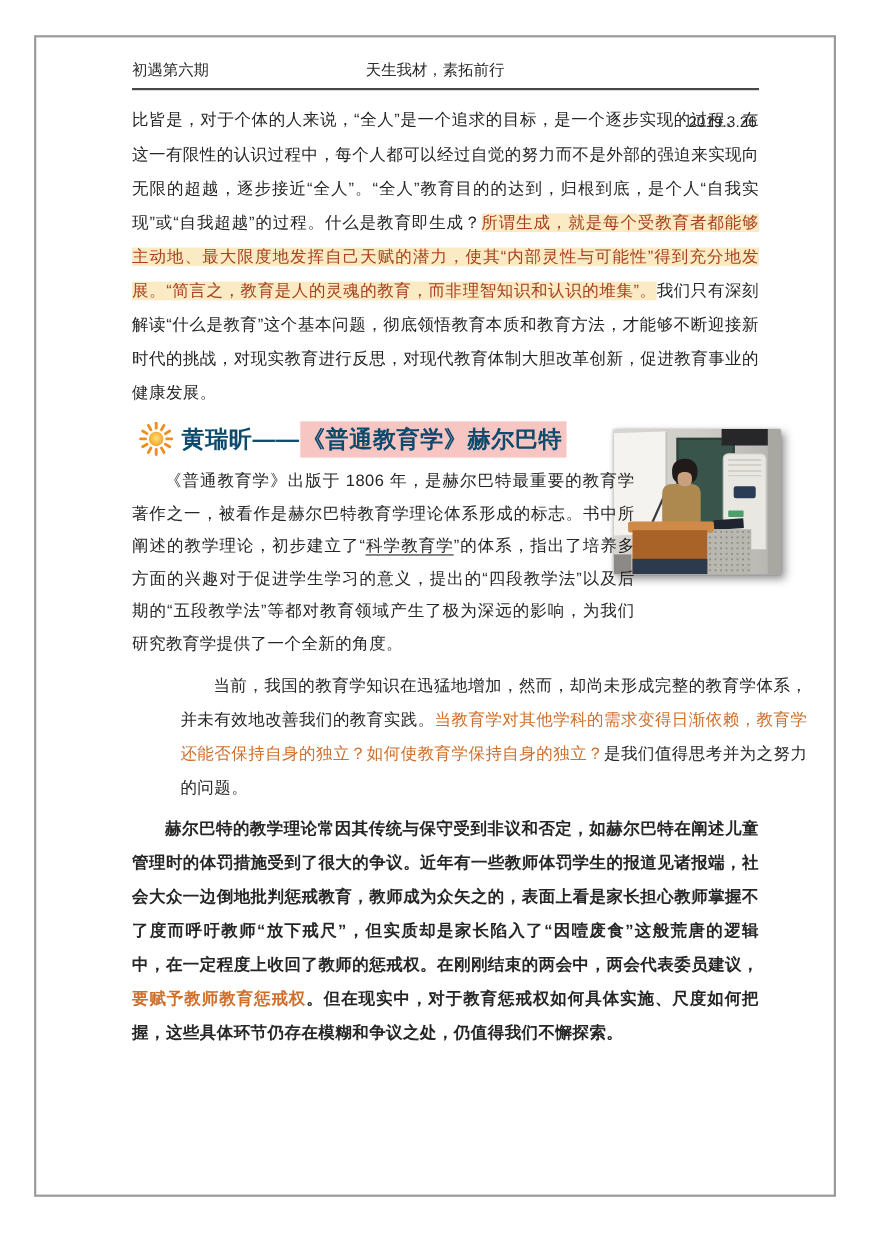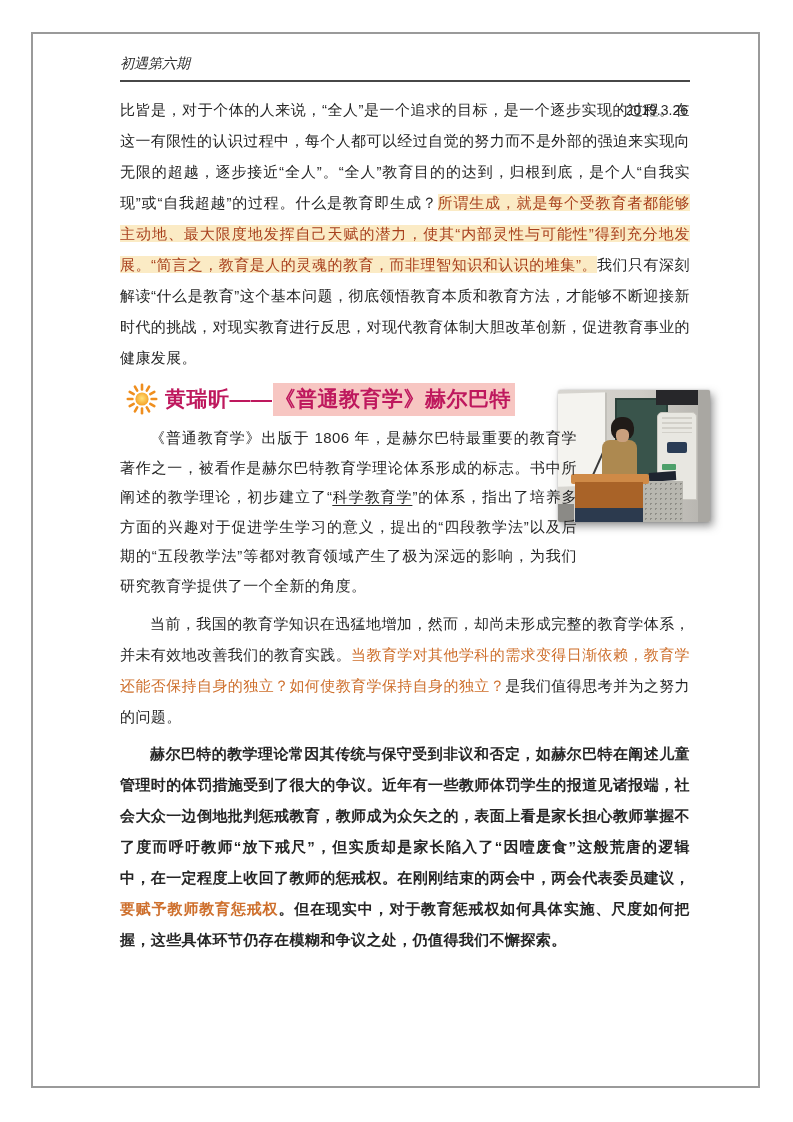--- a/index.html
+++ b/index.html
@@ -6,44 +6,44 @@
   body{
     width:793px;height:1122px;position:relative;background:#ffffff;
     font-family:"Liberation Sans","DejaVu Sans",sans-serif;
   }
   .page{
     position:absolute;left:31px;top:32px;width:729px;height:1056px;
     box-sizing:border-box;border:2px solid #9a9a9a;background:#ffffff;
   }
   
   .hdr{position:absolute;top:21px;font-size:14px;color:#2b2b2b;white-space:nowrap;}
-  .hdr-left{left:87px;font-style:italic;}
+  .hdr-left{left:87px;}
   .hdr-center{left:0;right:0;text-align:center;}
   .hdr-right{right:70px;margin-top:47px;}
   .hdr-line{position:absolute;left:87px;width:570px;top:46px;border-top:2px solid #474747;}
   
   .para{
     position:absolute;left:87px;width:570px;margin:0;
     font-size:15px;line-height:31px;letter-spacing:0.4px;
     color:#262626;text-align:justify;
   }
   #p1{top:60px;}
   #p2{top:389px;width:457px;line-height:29.6px;}
-  #p3{top:574px;}
+  #p3{top:574px;margin-left:44px;}
   #p4{top:704px;font-weight:bold;}
   .indent{text-indent:2em;}
   .hl-yellow{background:#FBEBC5;color:#A8401D;}
   .hl-pink{background:#F7C6C2;padding:2px 4px 3px 2px;}
   .txt-orange{color:#CE6F2C;}
   .u{text-decoration:underline;text-underline-offset:3px;}
   
   .section-title{
     position:absolute;left:93px;top:347px;height:36px;
     display:flex;align-items:center;
-    font-size:21px;font-weight:bold;color:#be185d;letter-spacing:0.5px;white-space:nowrap;
+    font-size:21px;font-weight:bold;color:#0c4a6e;letter-spacing:0.5px;white-space:nowrap;
   }
   .sun{width:32px;height:32px;margin-right:7px;flex:0 0 auto;}
   
   .photo{
     position:absolute;left:525px;top:356px;width:152px;height:132px;
     overflow:hidden;border-radius:2px;background:linear-gradient(90deg,#d8d6d1 0%,#cfccc6 55%,#b4b2ad 100%);
     box-shadow:3px 4px 8px rgba(60,60,60,.55), 0 0 2px rgba(0,0,0,.25);
   }
   .photo div{position:absolute;}
   .ph-screen{left:0;top:3px;width:47px;height:93px;background:#f4f3ef;border-right:2px solid #c2c0ba;transform:skewY(-2deg);}
@@ -66,20 +66,21 @@
   .ph-console{left:85px;top:91px;width:40px;height:41px;background:#b8b7b0;
     background-image:radial-gradient(#8f8e88 1px, transparent 1px);background-size:5px 5px;}
   .ph-floor{left:0;top:114px;width:16px;height:18px;background:#8b8a86;}
 </style>
 </head>
 <body>
 
 <div class="page">
 
   <div class="hdr hdr-left">初遇第六期</div>
+  <div class="hdr hdr-center">天生我材，素拓前行</div>
   <div class="hdr hdr-right">2019.3.26</div>
   <div class="hdr-line"></div>
 
   <p class="para" id="p1"><span>比皆是，对于个体的人来说，“全人”是一个追求的目标，是一个逐步实现的过程。在这一有限性的认识过程中，每个人都可以经过自觉的努力而不是外部的强迫来实现向无限的超越，逐步接近“全人”。“全人”教育目的的达到，归根到底，是个人“自我实现”或“自我超越”的过程。什么是教育即生成？</span><span class="hl-yellow">所谓生成，就是每个受教育者都能够主动地、最大限度地发挥自己天赋的潜力，使其“内部灵性与可能性”得到充分地发展。“简言之，教育是人的灵魂的教育，而非理智知识和认识的堆集”。</span><span>我们只有深刻解读“什么是教育”这个基本问题，彻底领悟教育本质和教育方法，才能够不断迎接新时代的挑战，对现实教育进行反思，对现代教育体制大胆改革创新，促进教育事业的健康发展。</span></p>
 
   <div class="section-title">
     <svg class="sun" viewBox="0 0 32 32" aria-hidden="true">
       <g fill="#EF8E1E">
         <rect x="14.7" y="0.5" width="2.6" height="7.2" rx="1.3"></rect>
         <rect x="14.7" y="0.5" width="2.6" height="7.2" rx="1.3" transform="rotate(30 16 16)"></rect>

